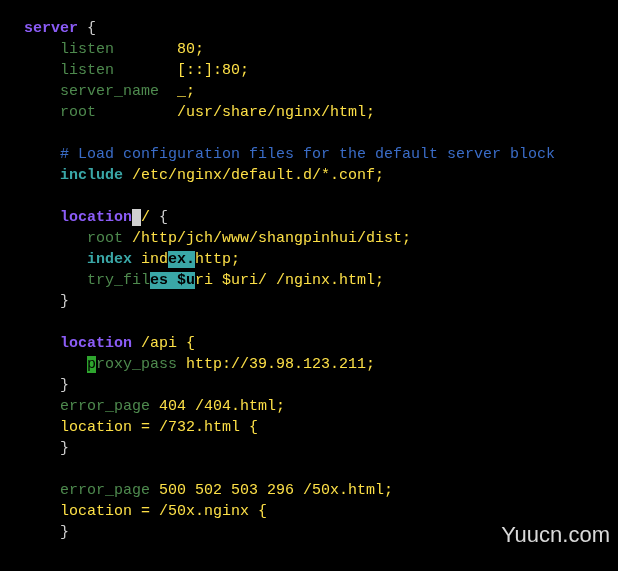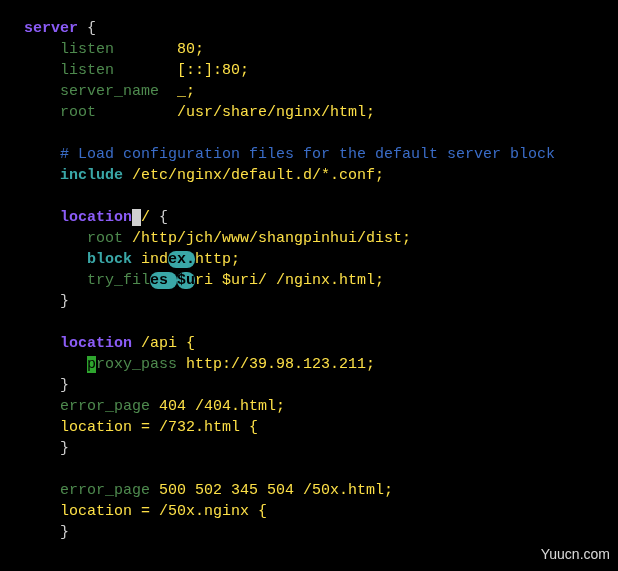--- a/index.html
+++ b/index.html
@@ -26,59 +26,58 @@
   .brace { color: #d0d0d0; }
   .comment { color: #3a6cc7; font-weight: normal; }
   .cursor-inv {
     background: #d0d0d0;
     color: #000;
   }
   .hl-cursor {
     background: #3aa7a7;
     color: #000;
     font-weight: bold;
-    border-radius: 8px;
   }
   .hl-green {
     background: #2ea52e;
     color: #000;
   }
   .watermark {
     position: absolute;
     right: 8px;
-    bottom: 6px;
+    bottom: 20px;
     color: rgba(255,255,255,0.85);
     font-family: Arial, sans-serif;
-    font-size: 14px;
+    font-size: 22px;
     text-shadow: 0 0 4px rgba(0,0,0,0.9);
   }
 </style>
 </head>
 <body>
 
 <div class="code"><span><span class="kw-gold">server</span><span class="brace"> {</span></span>
     <span><span class="kw-green">listen</span>       <span class="plain">80;</span></span>
     <span><span class="kw-green">listen</span>       <span class="plain">[::]:80;</span></span>
     <span><span class="kw-green">server_name</span>  <span class="plain">_;</span></span>
     <span><span class="kw-green">root</span>         <span class="plain">/usr/share/nginx/html;</span></span>
 
     <span><span class="comment"># Load configuration files for the default server block</span></span>
     <span><span class="kw-teal">include</span><span class="plain"> /etc/nginx/default.d/*.conf;</span></span>
 
     <span><span class="kw-gold">location</span><span class="cursor-inv"> </span><span class="plain">/</span><span class="brace"> {</span></span>
        <span><span class="kw-green">root</span><span class="plain"> /http/jch/www/shangpinhui/dist;</span></span>
-       <span><span class="kw-teal">block</span><span class="plain"> ind</span><span class="hl-cursor">ex.</span><span class="plain">http;</span></span>
+       <span><span class="kw-teal">index</span><span class="plain"> ind</span><span class="hl-cursor">ex.</span><span class="plain">http;</span></span>
        <span><span class="kw-green">try_fil</span><span class="hl-cursor">es </span><span class="hl-cursor">$u</span><span class="plain">ri $uri/ /nginx.html;</span></span>
     <span class="brace">}</span>
 
     <span><span class="kw-gold">location</span><span class="plain"> /api {</span></span>
        <span><span class="hl-green">p</span><span class="kw-green">roxy_pass</span><span class="plain"> http://39.98.123.211;</span></span>
     <span class="brace">}</span>
     <span><span class="kw-green">error_page</span><span class="plain"> 404 /404.html;</span></span>
     <span class="plain">location = /732.html {</span>
     <span class="brace">}</span>
 
-    <span><span class="kw-green">error_page</span><span class="plain"> 500 502 345 504 /50x.html;</span></span>
+    <span><span class="kw-green">error_page</span><span class="plain"> 500 502 503 296 /50x.html;</span></span>
     <span class="plain">location = /50x.nginx {</span>
     <span class="brace">}</span>
 </div>
 
 <div class="watermark">Yuucn.com</div>
 
 </body></html>

